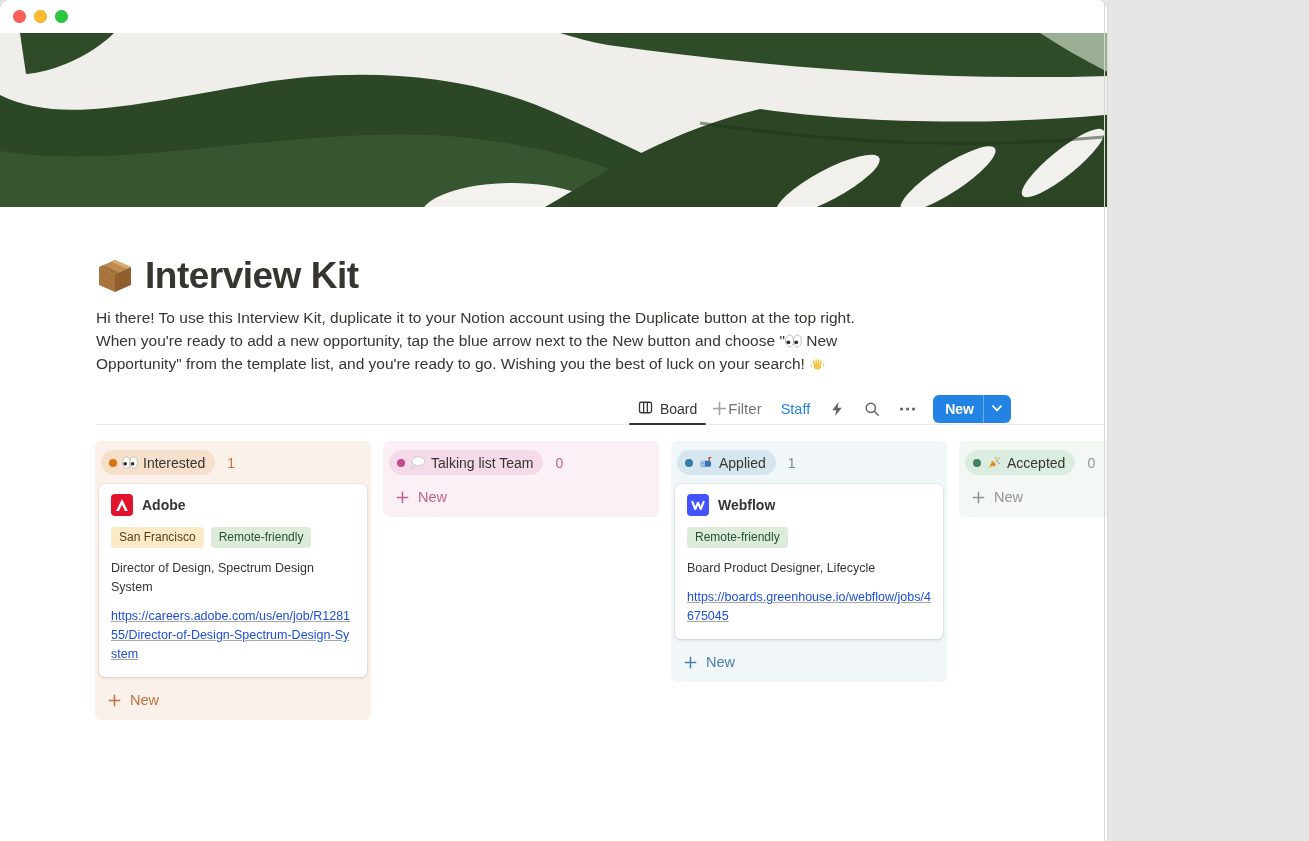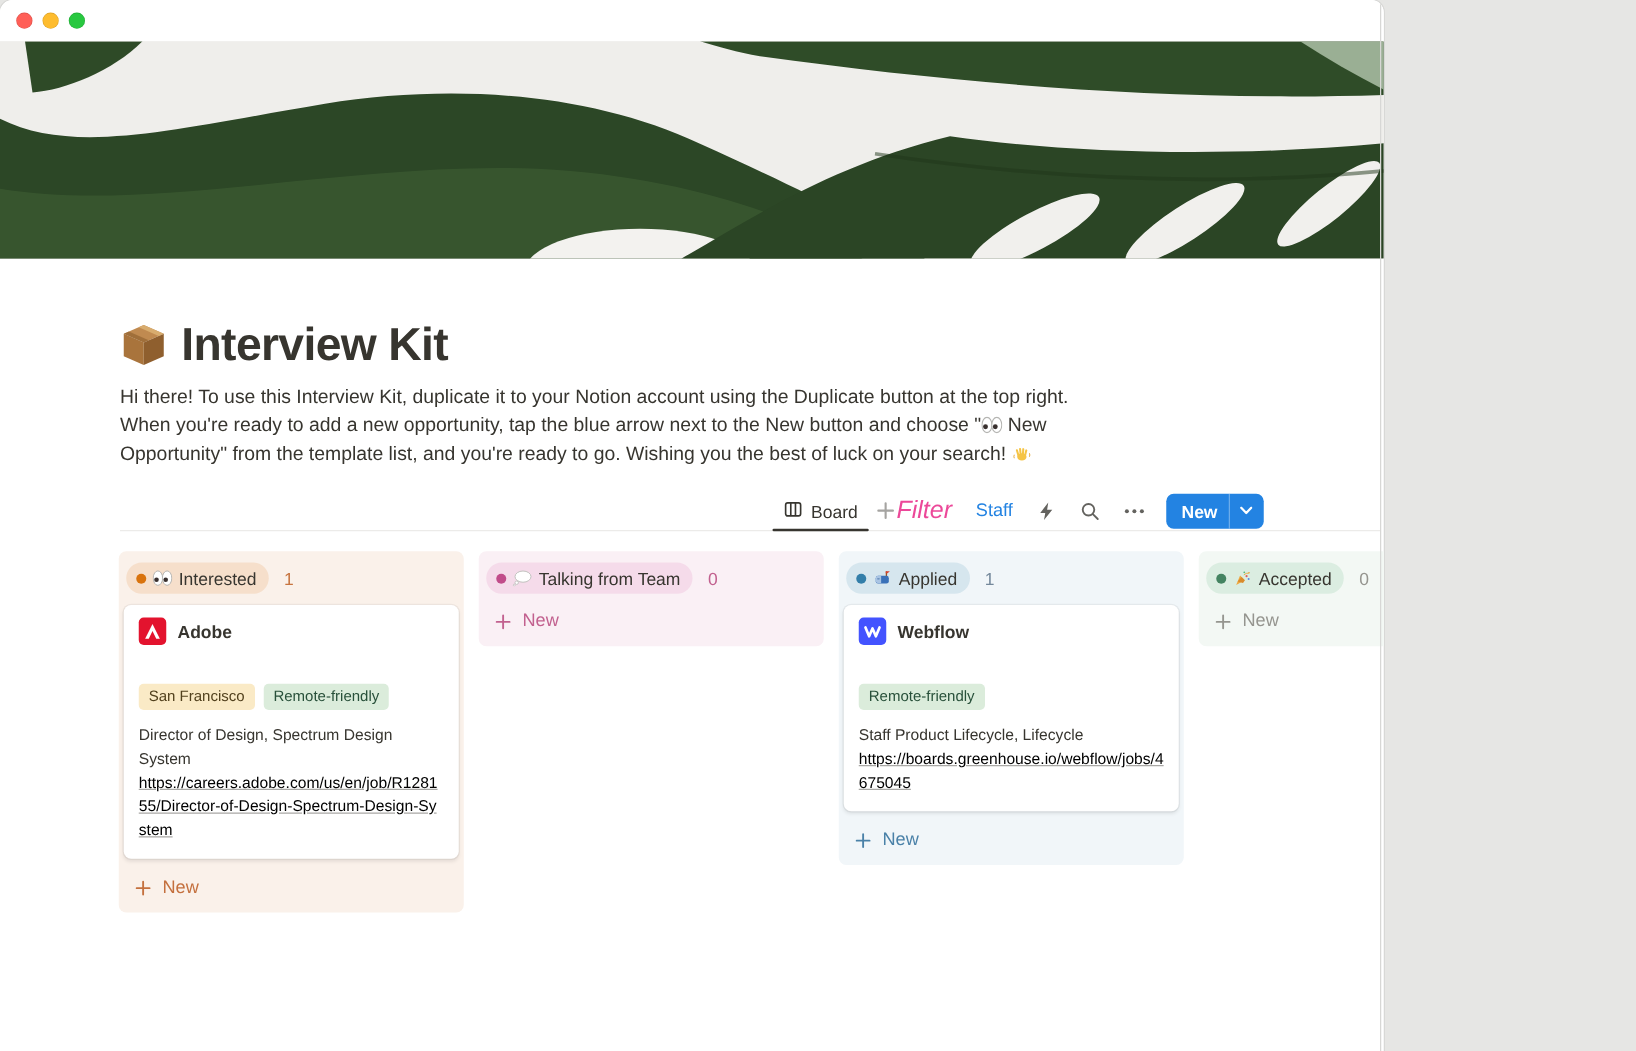--- a/index.html
+++ b/index.html
@@ -13,40 +13,40 @@
   .page-icon{width:38px;height:38px;display:flex;align-items:center;justify-content:center;border-radius:4px;}
   h1{font-size:37px;margin:0;font-weight:700;letter-spacing:-.5px;color:#37352F;}
   .desc{margin:9px 0 0;max-width:775px;font-size:15.5px;line-height:23px;}
   .inline-ic svg{vertical-align:-2px;}
   .viewbar{margin-top:18px;margin-right:-93px;padding-right:93px;height:31px;display:flex;align-items:center;justify-content:flex-end;border-bottom:1px solid #ECEBE9;}
   .tabs-left{display:flex;align-items:center;height:100%;}
   .tab{position:relative;display:flex;align-items:center;gap:7px;height:100%;padding:0 9px;font-size:14px;font-weight:500;cursor:pointer;}
   .tab::after{content:"";position:absolute;left:0;right:0;bottom:-1px;height:2.5px;background:#37352F;border-radius:1px;}
   .add-view{margin-left:5px;display:flex;color:#A5A4A1;cursor:pointer;}
   .actions{display:flex;align-items:center;gap:19px;}
-  .filter{color:#ec4899;font-size:20px;cursor:pointer;font-style:italic;}
+  .filter{color:#737373;font-size:15px;cursor:pointer;}
   .sort{font-size:14.5px;cursor:pointer;}
   .icon-btn{display:flex;color:#5F5E5B;cursor:pointer;}
   .new-btn{display:flex;align-items:stretch;height:28px;border-radius:6px;color:#fff;font-size:14px;font-weight:700;overflow:hidden;cursor:pointer;margin-left:-2px;}
   .new-main{display:flex;align-items:center;padding:0 9px 0 12px;}
   .new-chev{display:flex;align-items:center;padding:0 9px 0 8px;border-left:1px solid rgba(255,255,255,.33);}
   .board{display:flex;align-items:flex-start;gap:12px;padding:16px 0 0 95px;width:max-content;}
   .col{flex:none;width:268px;border-radius:6px;padding:2px 4px 5px;}
   .col-header{display:flex;align-items:center;padding:7px 4px 7px 2px;}
   .pill{display:inline-flex;align-items:center;gap:5px;height:25px;padding:0 10px 0 8px;border-radius:14px;font-size:14px;font-weight:500;white-space:nowrap;}
   .dot{width:8px;height:8px;border-radius:50%;flex:none;}
   .pill-ic{display:flex;}
   .count{margin-left:12px;font-size:14px;}
   .card{background:#fff;border-radius:6px;box-shadow:0 0 0 1px rgba(15,15,15,.05),0 2px 3px rgba(15,15,15,.08);padding:10px 12px 13px;margin:2px 0 8px;cursor:pointer;}
   .card-head{display:flex;align-items:center;gap:9px;font-size:14px;font-weight:600;}
   .logo{width:22px;height:22px;border-radius:4px;display:flex;align-items:center;justify-content:center;flex:none;}
   .tags{display:flex;flex-wrap:wrap;gap:7px;margin-top:11px;}
-  .chip{font-size:12px;line-height:1.25;padding:3px 8px;border-radius:4px;white-space:nowrap;margin-top:20px;}
+  .chip{font-size:12px;line-height:1.25;padding:3px 8px;border-radius:4px;white-space:nowrap;}
   .role{margin-top:11px;font-size:12.5px;line-height:19px;}
-  .url{display:block;font-size:12.5px;line-height:19px;color:#000000;text-decoration:underline;text-decoration-color:#A9A8A5;word-break:break-all;}
+  .url{display:block;margin-top:10px;font-size:12.5px;line-height:19px;color:#1d4ed8;text-decoration:underline;text-decoration-color:#A9A8A5;word-break:break-all;}
   .new-row{display:flex;align-items:center;gap:8px;padding:7px 8px;font-size:14.5px;cursor:pointer;}
   .right-edge{position:absolute;top:0;bottom:0;right:2px;width:1.5px;background:#D7D7D5;}
   .cursor{position:absolute;left:1226px;top:166px;}
 </style>
 </head>
 <body>
 
 <div class="window">
 
   <div class="titlebar">
@@ -205,21 +205,21 @@
         <div class="col-header">
           <span class="pill" style="background:#F5DBEA">
             <span class="dot" style="background:#C14C8A"></span>
             <span class="pill-ic">
               <svg width="16" height="13" viewBox="0 0 20 16" xmlns="http://www.w3.org/2000/svg">
                 <ellipse cx="10.5" cy="6.5" rx="8" ry="5.6" fill="#fff" stroke="#C2C2BF" stroke-width="1"></ellipse>
                 <circle cx="4.2" cy="12.6" r="1.7" fill="#fff" stroke="#C2C2BF" stroke-width="0.9"></circle>
                 <circle cx="1.8" cy="15" r="1" fill="#fff" stroke="#C2C2BF" stroke-width="0.8"></circle>
               </svg>
             </span>
-            <span class="pill-label">Talking from Team</span>
+            <span class="pill-label">Talking list Team</span>
           </span>
           <span class="count" style="color:#C2618F">0</span>
         </div>
         <div class="new-row" style="color:#C2618F">
           <span style="display:flex">
             <svg width="15" height="15" viewBox="0 0 16 16" xmlns="http://www.w3.org/2000/svg">
               <path d="M8 2.5 V13.5 M2.5 8 H13.5" stroke="currentColor" stroke-width="1.6" stroke-linecap="round" fill="none"></path>
             </svg>
           </span>
           <span>New</span>
@@ -247,21 +247,21 @@
             <span class="logo" style="background:#4353FF">
               <svg width="18" height="18" viewBox="0 0 16 16" xmlns="http://www.w3.org/2000/svg">
                 <path d="M3 5.3 L5.6 11.6 L8 6 L10.4 11.6 L13 5.3" stroke="#fff" stroke-width="1.9" fill="none" stroke-linecap="round" stroke-linejoin="round"></path>
               </svg>
             </span>
             <span>Webflow</span>
           </div>
           <div class="tags">
             <span class="chip" style="background:#DBECDB;color:#28503A">Remote-friendly</span>
           </div>
-          <div class="role">Staff Product Lifecycle, Lifecycle</div>
+          <div class="role">Board Product Designer, Lifecycle</div>
           <a class="url" href="#">https://boards.greenhouse.io/webflow/jobs/4675045</a>
         </article>
         <div class="new-row" style="color:#4A81A8">
           <span style="display:flex">
             <svg width="15" height="15" viewBox="0 0 16 16" xmlns="http://www.w3.org/2000/svg">
               <path d="M8 2.5 V13.5 M2.5 8 H13.5" stroke="currentColor" stroke-width="1.6" stroke-linecap="round" fill="none"></path>
             </svg>
           </span>
           <span>New</span>
         </div>

